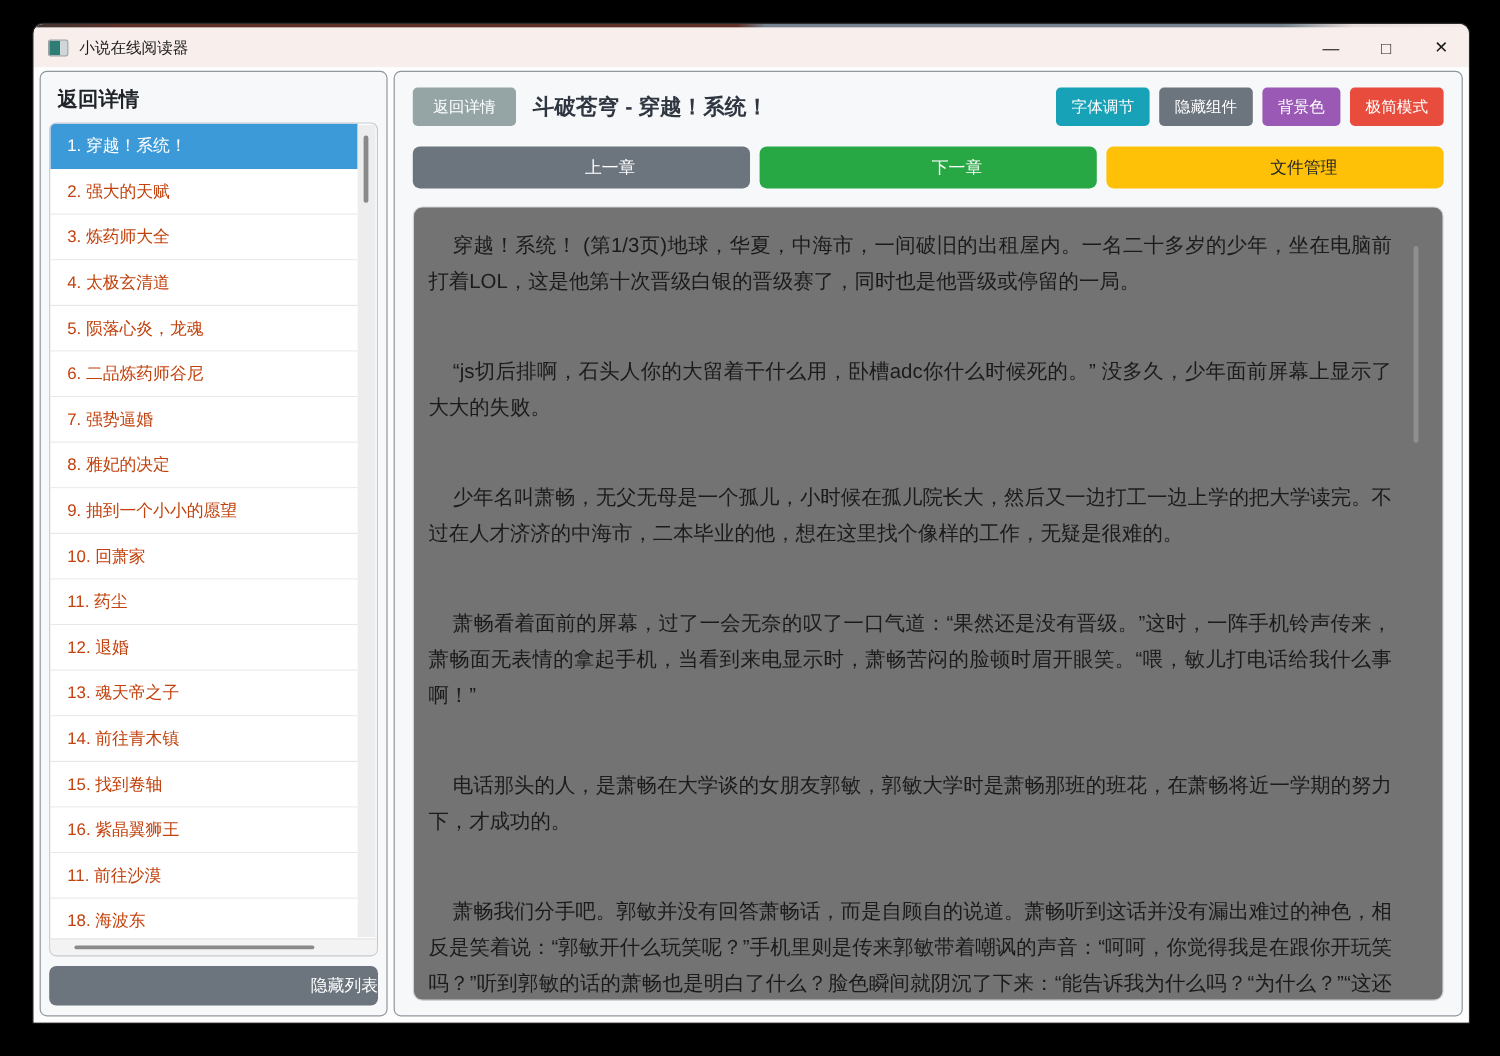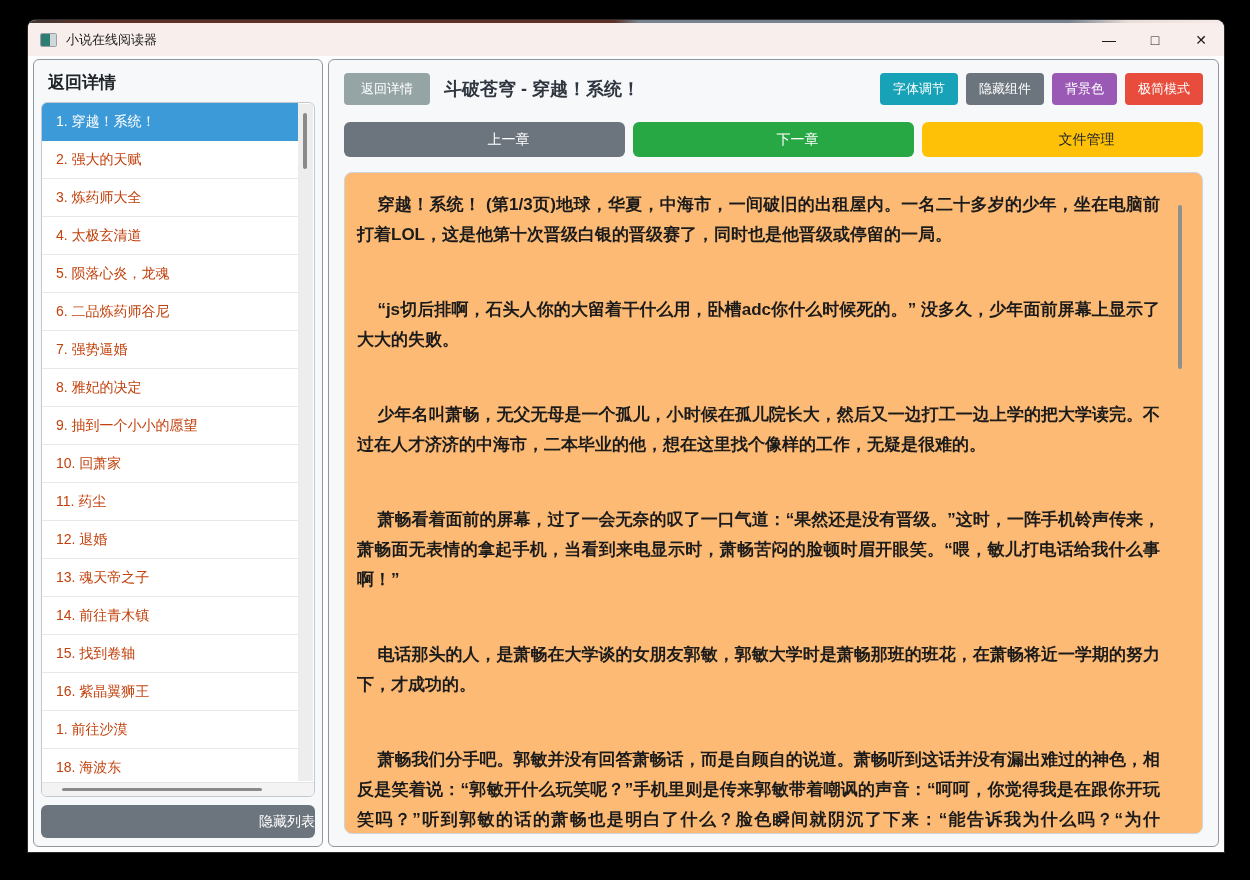--- a/index.html
+++ b/index.html
@@ -49,23 +49,23 @@
   .header-row { display:flex; align-items:center; height:34px; flex:none; }
   .back-btn { width:86px; height:32px; border:none; border-radius:4px; color:#fff;
     font-size:13px; font-family:inherit; cursor:pointer; flex:none; }
   .page-title { margin-left:14px; font-size:18px; font-weight:bold; color:#2f3640; white-space:nowrap; }
   .toolbar { margin-left:auto; display:flex; gap:8px; }
   .toolbar-btn { height:32px; padding:0 13px; border:none; border-radius:4px; color:#fff;
     font-size:13px; font-family:inherit; cursor:pointer; white-space:nowrap; }
   .nav-row { display:flex; gap:8px; margin-top:16px; flex:none; }
   .nav-btn { flex:1; height:35px; border:none; border-radius:6px; font-size:14px;
     font-family:inherit; cursor:pointer;padding-left:48px; }
-  .reader { margin-top:15px; flex:1; background:#fdba74; border:1px solid #cfd4d9; border-radius:8px;
+  .reader { margin-top:15px; flex:1; background:#737373; border:1px solid #cfd4d9; border-radius:8px;
     padding:17px 42px 10px 12px; position:relative; overflow:hidden; min-height:0;
-    font-size:17px; line-height:30px; color:#1b1b1b;font-weight:bold; }
+    font-size:17px; line-height:30px; color:#1b1b1b; }
   .reader p { margin:0 0 45px; text-indent:1.2em; text-align:justify; }
   .reader-scrollbar { position:absolute; right:20px; top:32px; width:4px; height:164px;
     background:#8f8f8f; border-radius:2px; }
 </style>
 </head>
 <body>
 
 <div class="window">
   <div class="window-top-edge"></div>
 
@@ -97,21 +97,21 @@
             <div class="chapter-item">7. 强势逼婚</div>
             <div class="chapter-item">8. 雅妃的决定</div>
             <div class="chapter-item">9. 抽到一个小小的愿望</div>
             <div class="chapter-item">10. 回萧家</div>
             <div class="chapter-item">11. 药尘</div>
             <div class="chapter-item">12. 退婚</div>
             <div class="chapter-item">13. 魂天帝之子</div>
             <div class="chapter-item">14. 前往青木镇</div>
             <div class="chapter-item">15. 找到卷轴</div>
             <div class="chapter-item">16. 紫晶翼狮王</div>
-            <div class="chapter-item">1. 前往沙漠</div>
+            <div class="chapter-item">11. 前往沙漠</div>
             <div class="chapter-item">18. 海波东</div>
           </div>
         <div class="v-track">
           <div class="v-thumb"></div>
         </div>
         <div class="h-track">
           <div class="h-thumb"></div>
         </div>
       </div>
       <button class="hide-list-btn" style="background: rgb(108, 117, 125);">隐藏列表</button>

